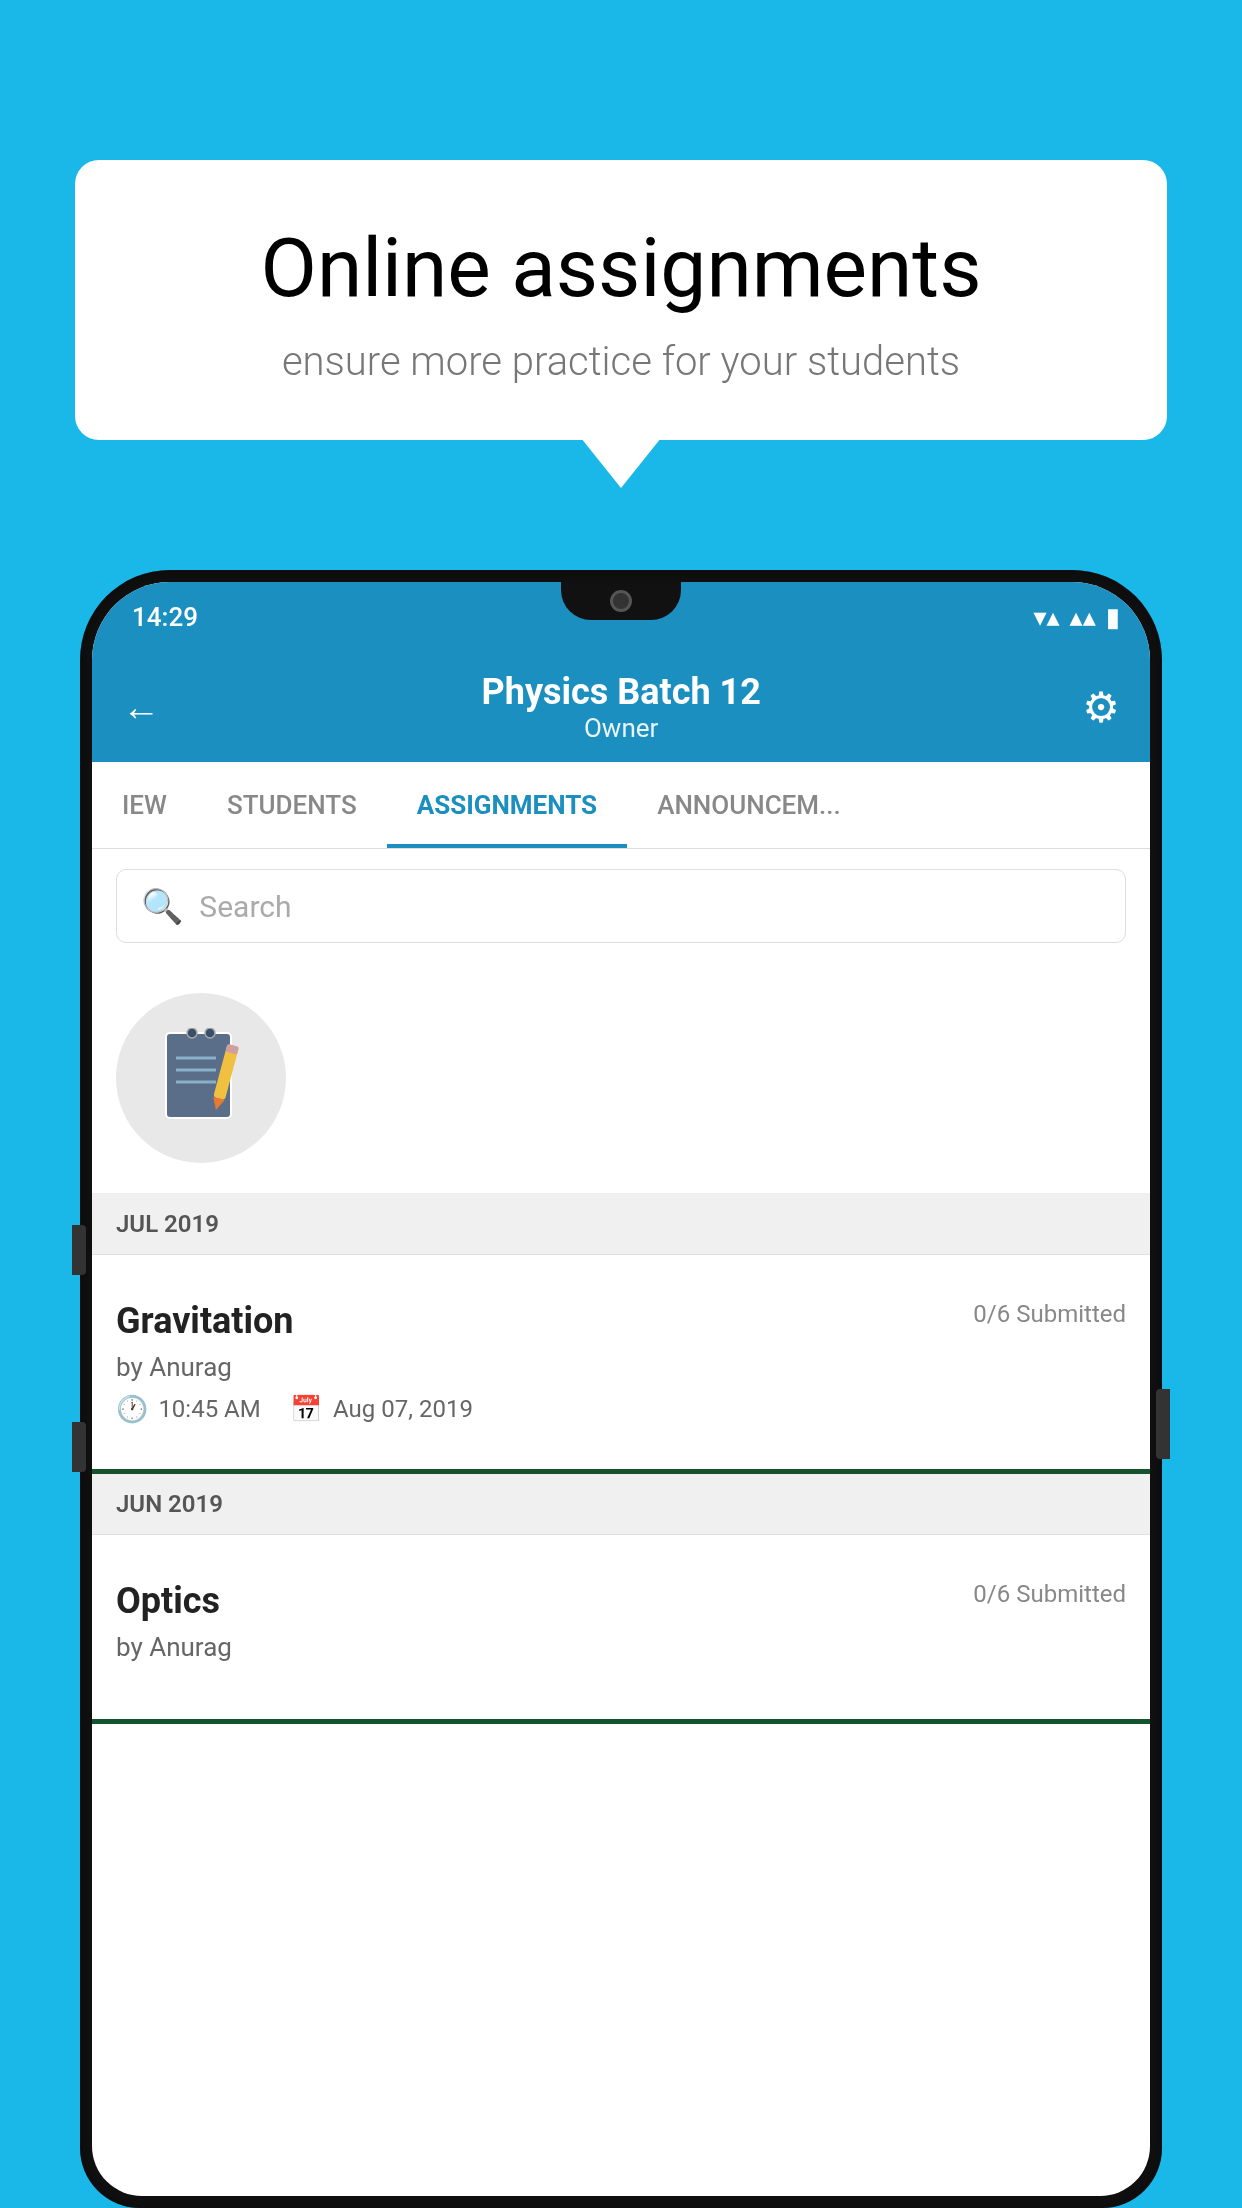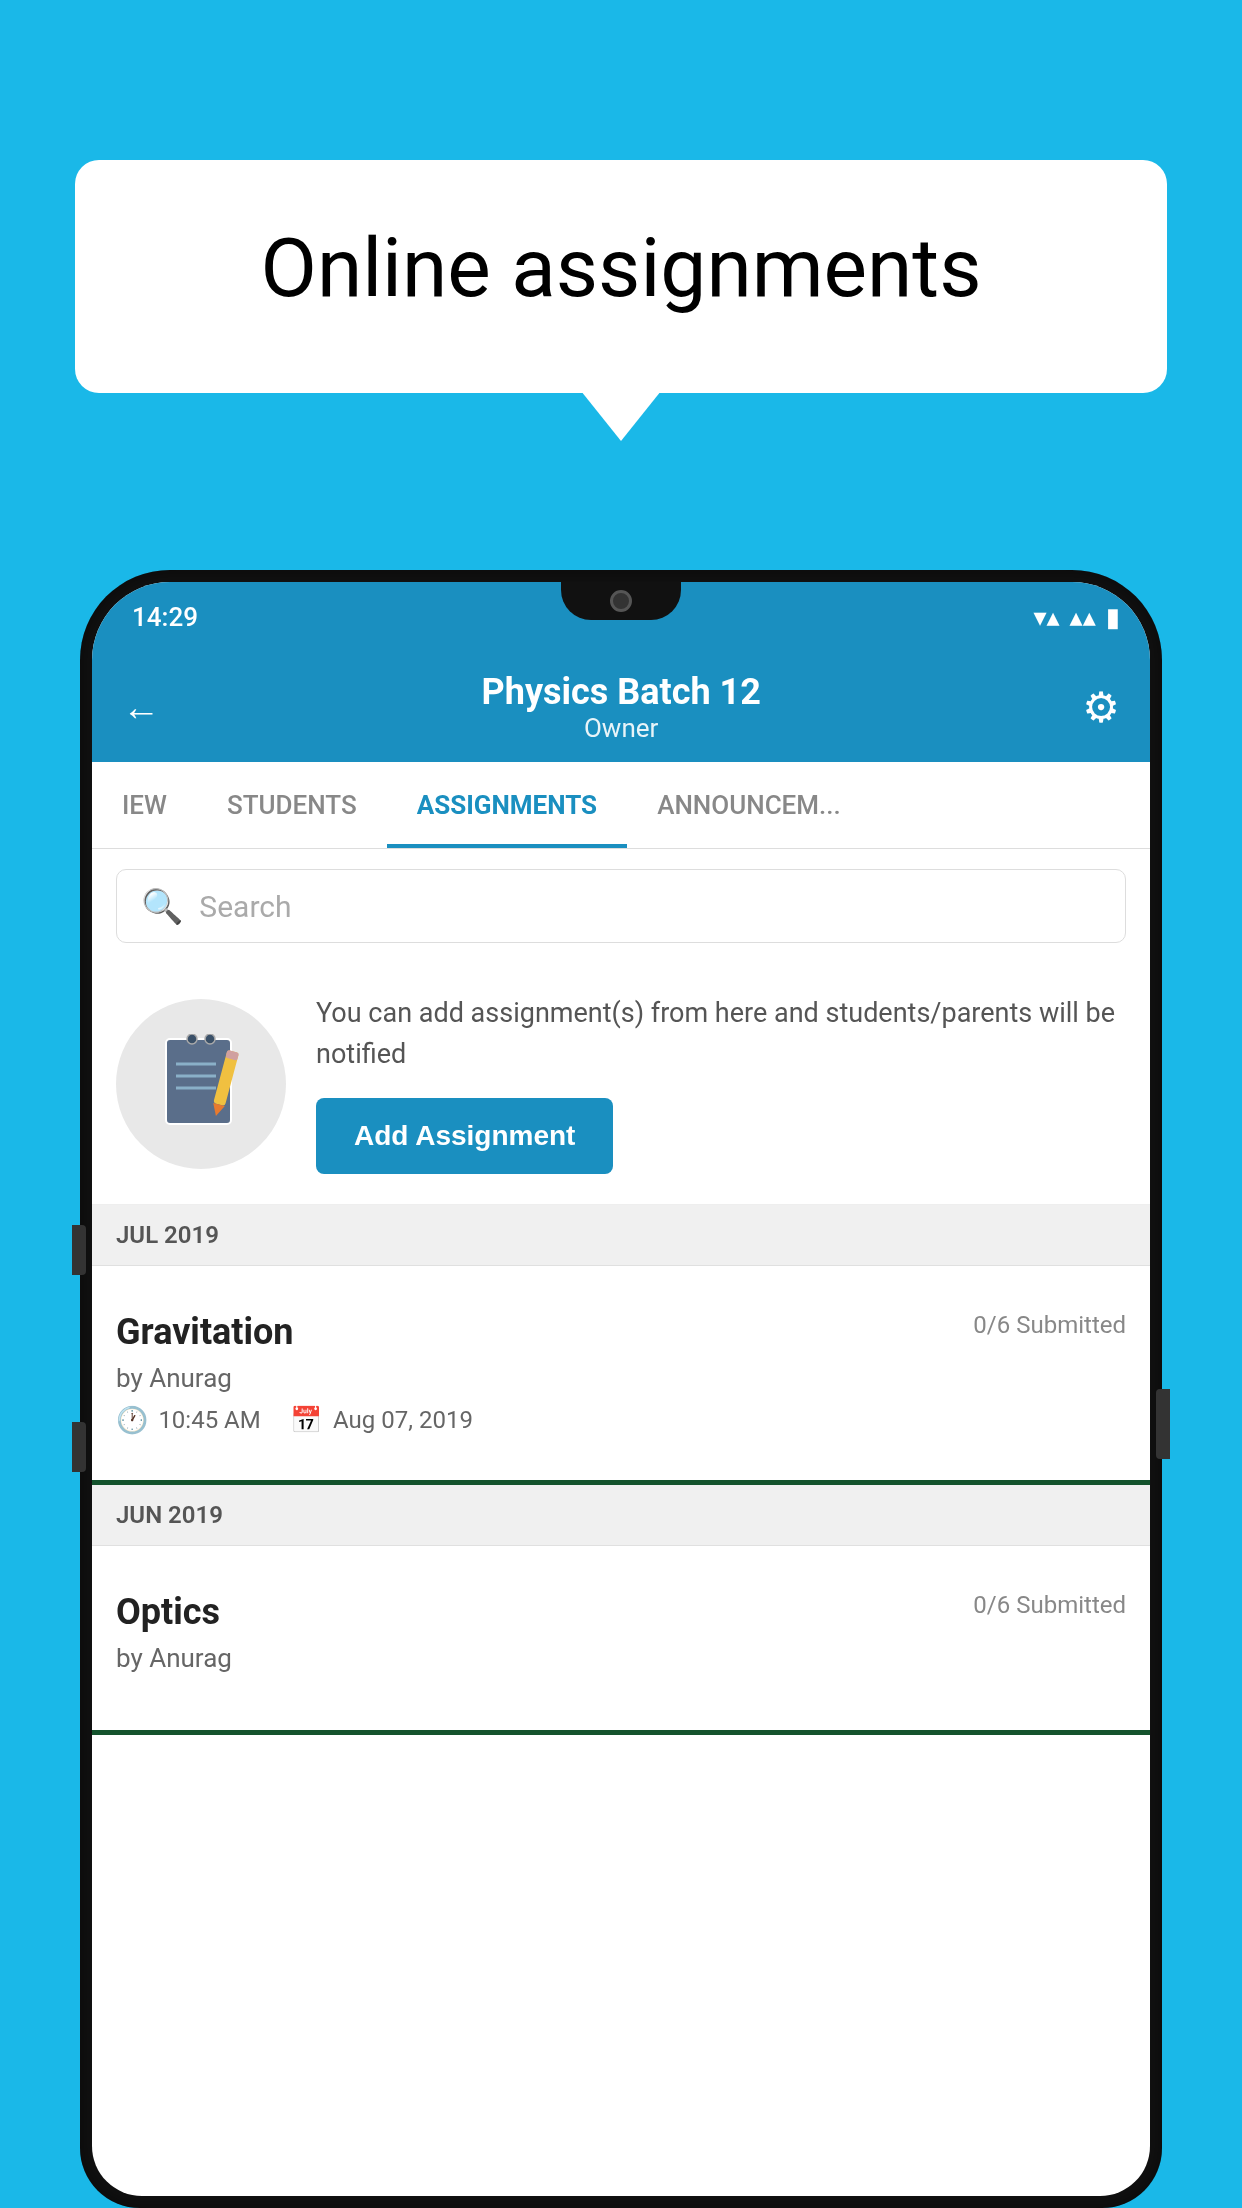--- a/index.html
+++ b/index.html
@@ -352,20 +352,21 @@
       background: #333;
       border-radius: 0 4px 4px 0;
     }
   </style>
 </head>
 <body>
 
 <div class="speech-bubble-container">
   <div class="speech-bubble">
     <h1>Online assignments</h1>
+    <p>ensure more practice for your students</p>
   </div>
 </div>
 
 <div class="phone-frame">
 
   <div class="side-btn-right"></div>
   <div class="side-btn-left-vol1"></div>
   <div class="side-btn-left-vol2"></div>
 
   <div class="phone-screen">
@@ -425,24 +426,20 @@
           <line x1="20" y1="42" x2="60" y2="42" stroke="#8ab0c8" stroke-width="3"></line>
           <line x1="20" y1="54" x2="60" y2="54" stroke="#8ab0c8" stroke-width="3"></line>
 
           <circle cx="36" cy="5" r="5" fill="#3a5068" stroke="#aaa" stroke-width="1.5"></circle>
           <circle cx="54" cy="5" r="5" fill="#3a5068" stroke="#aaa" stroke-width="1.5"></circle>
 
           <rect x="65" y="15" width="12" height="55" rx="3" fill="#f0c040" transform="rotate(15 65 40)"></rect>
           <polygon points="65,70 77,70 71,82" fill="#e87a2e" transform="rotate(15 65 40)"></polygon>
           <rect x="65" y="15" width="12" height="8" rx="2" fill="#d0a0a0" transform="rotate(15 65 40)"></rect>
         </svg>
-      </div>
-      <div class="promo-content">
-        <p class="promo-text">You can add assignment(s) from here and students/parents will be notified</p>
-        <button class="add-assignment-btn">Add Assignment</button>
       </div>
     </div>
 
     <div class="section-header">JUL 2019</div>
 
     <div class="assignment-item">
       <div class="assignment-top">
         <span class="assignment-title">Gravitation</span>
         <span class="assignment-submitted">0/6 Submitted</span>
       </div>

